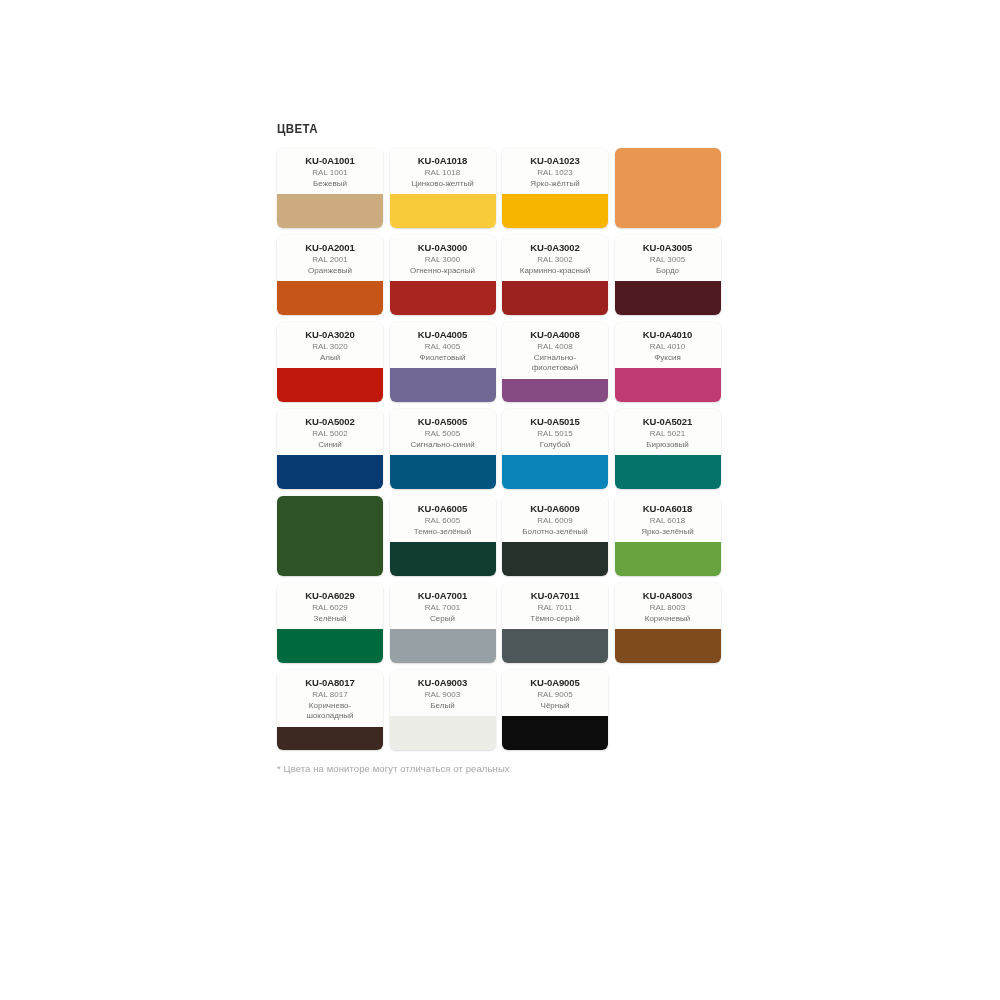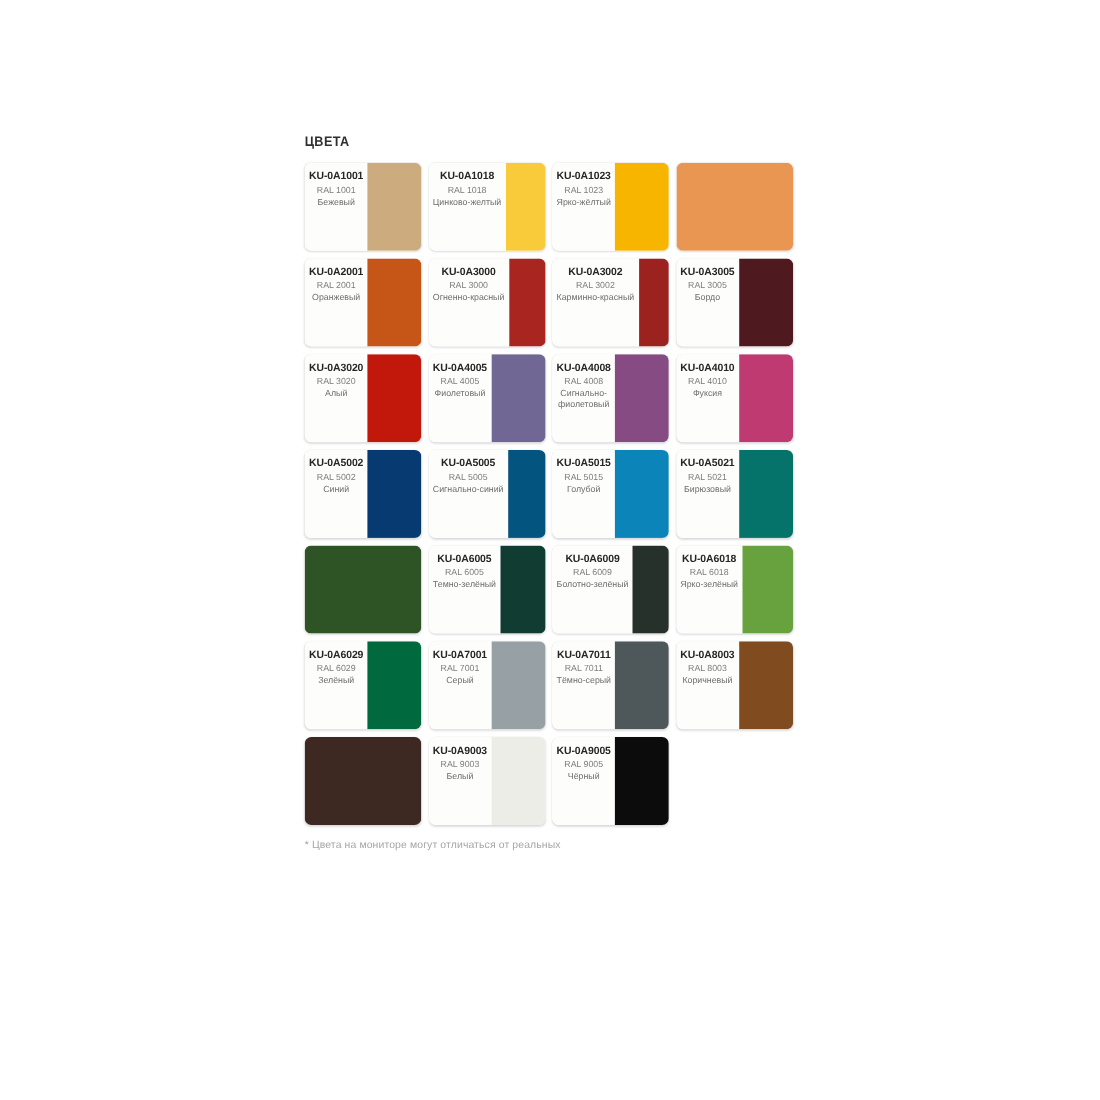--- a/index.html
+++ b/index.html
@@ -47,21 +47,21 @@
     width: 446px;
   }
 
   .swatch-card {
     width: 106px;
     height: 80px;
     border-radius: 6px;
     background: #ffffff;
     overflow: hidden;
     display: flex;
-    flex-direction: row;
+    flex-direction: column;
     box-shadow: 0 1px 2px rgba(0,0,0,0.13), 0 0 0 0.5px rgba(0,0,0,0.04);
     position: relative;
   }
 
   .card-label {
     flex: 0 0 auto;
     padding: 7px 4px 5px 4px;
     text-align: center;
     background: #fdfdfc;
     box-sizing: border-box;
@@ -292,20 +292,25 @@
         </div>
         <div class="swatch-card">
           <div class="card-label">
             <span class="card-code">KU-0A8003</span>
             <span class="card-ral">RAL 8003</span>
             <span class="card-name">Коричневый</span>
           </div>
           <div class="card-color" style="background: rgb(129, 75, 32);"></div>
         </div>
         <div class="swatch-card">
+          <div class="card-label">
+            <span class="card-code">KU-0A8017</span>
+            <span class="card-ral">RAL 8017</span>
+            <span class="card-name">Коричнево-<br>шоколадный</span>
+          </div>
           <div class="card-color" style="background: rgb(61, 40, 34);"></div>
         </div>
         <div class="swatch-card">
           <div class="card-label">
             <span class="card-code">KU-0A9003</span>
             <span class="card-ral">RAL 9003</span>
             <span class="card-name">Белый</span>
           </div>
           <div class="card-color" style="background: rgb(236, 237, 231);"></div>
         </div>

